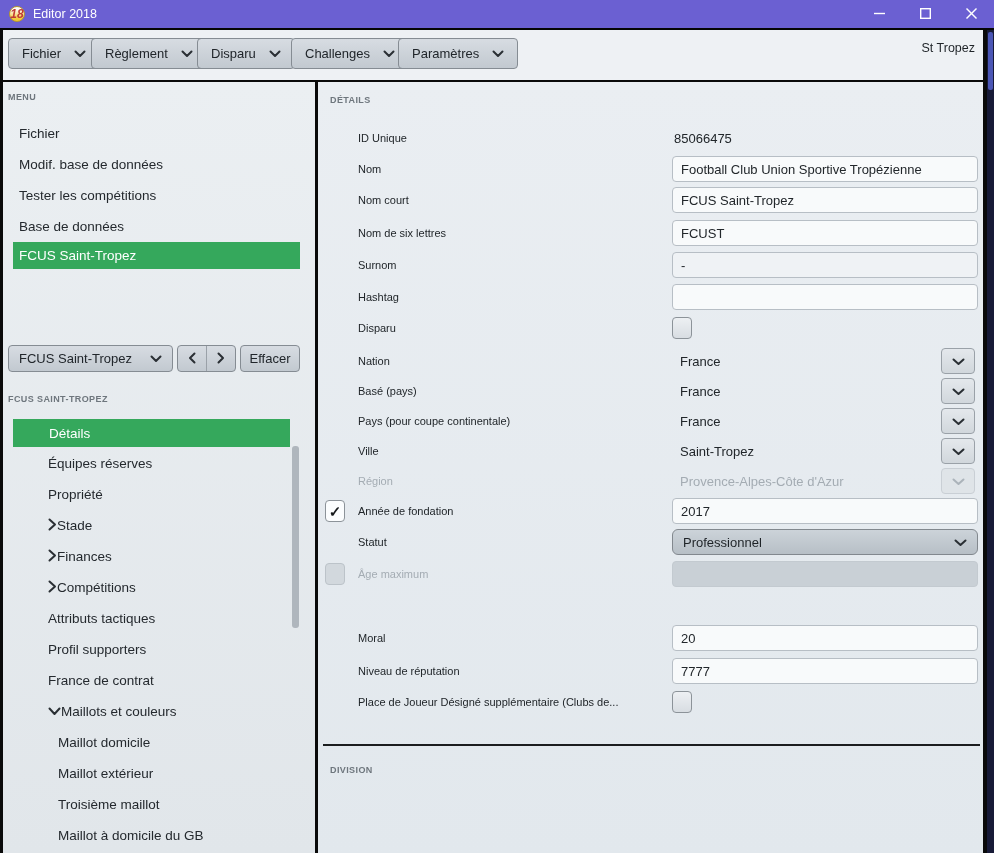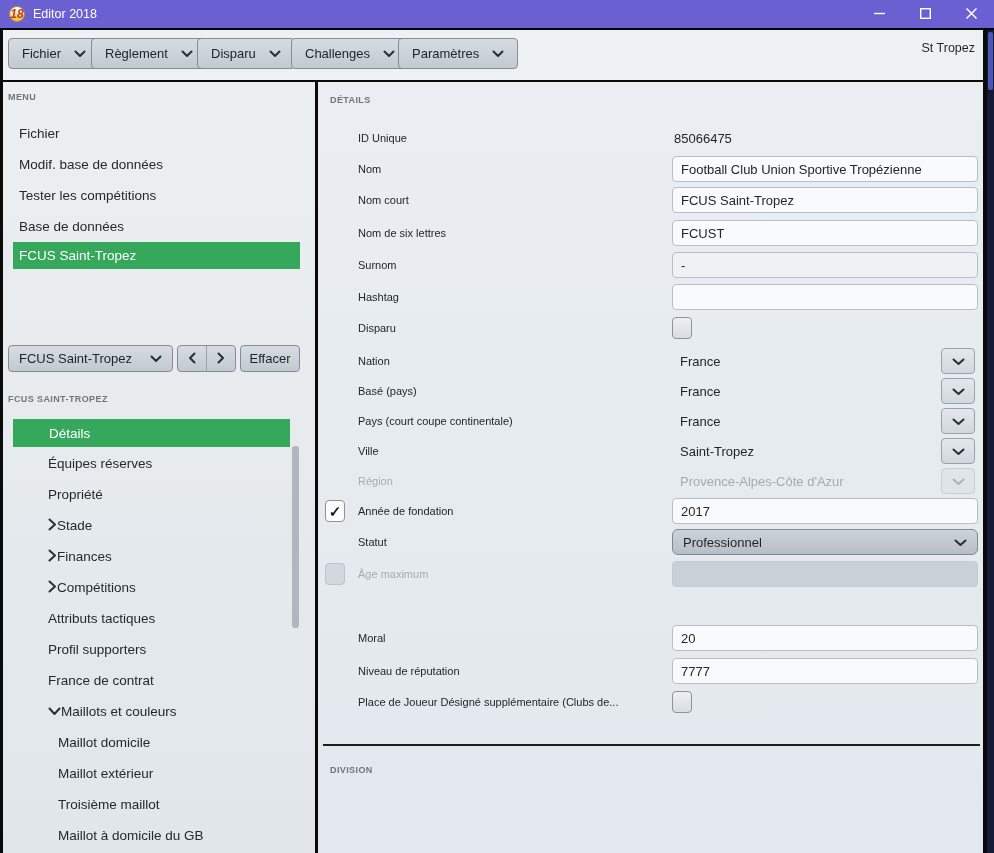--- a/index.html
+++ b/index.html
@@ -320,21 +320,21 @@
     <span class="flabel">Basé (pays)</span>
     <span class="fvaltext">France</span>
     <span class="chevbtn">
         <span><svg width="13" height="8" viewBox="0 0 13 8">
             <polyline class="chev-dark" points="1.5,1.5 6.5,6 11.5,1.5"></polyline>
           </svg></span>
       </span>
   </div>
 
   <div class="frow" style="top:326px">
-    <span class="flabel">Pays (court coupe continentale)</span>
+    <span class="flabel">Pays (pour coupe continentale)</span>
     <span class="fvaltext">France</span>
     <span class="chevbtn">
         <span><svg width="13" height="8" viewBox="0 0 13 8">
             <polyline class="chev-dark" points="1.5,1.5 6.5,6 11.5,1.5"></polyline>
           </svg></span>
       </span>
   </div>
 
   <div class="frow" style="top:356px">
     <span class="flabel">Ville</span>

